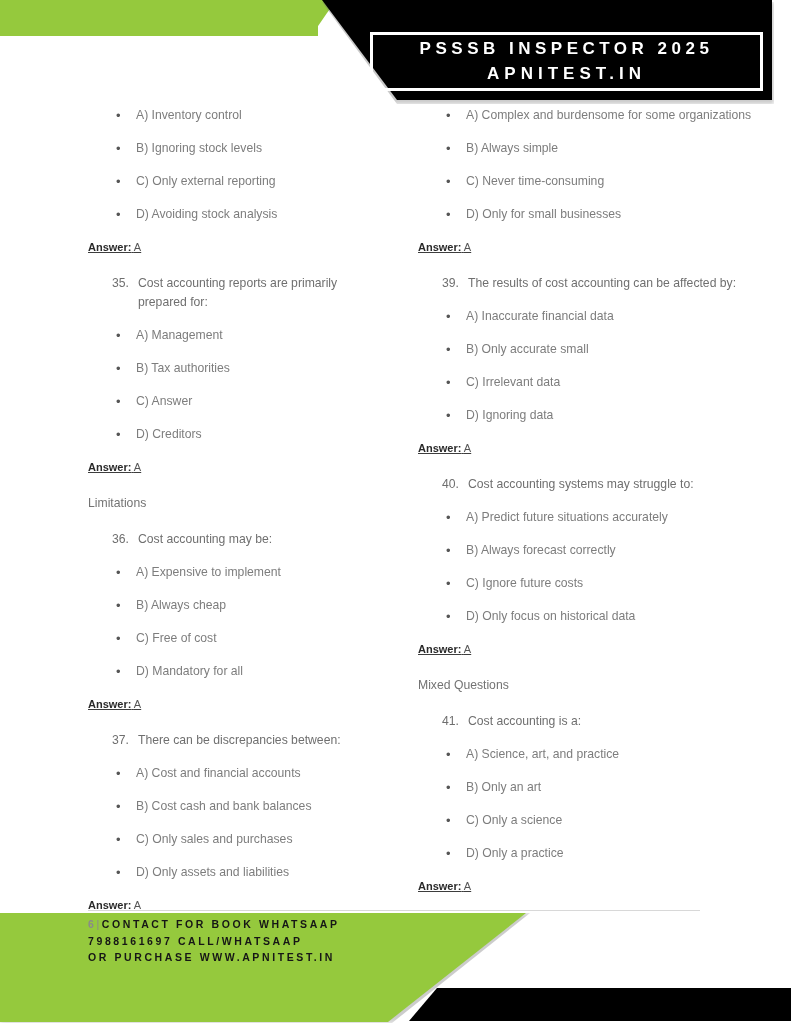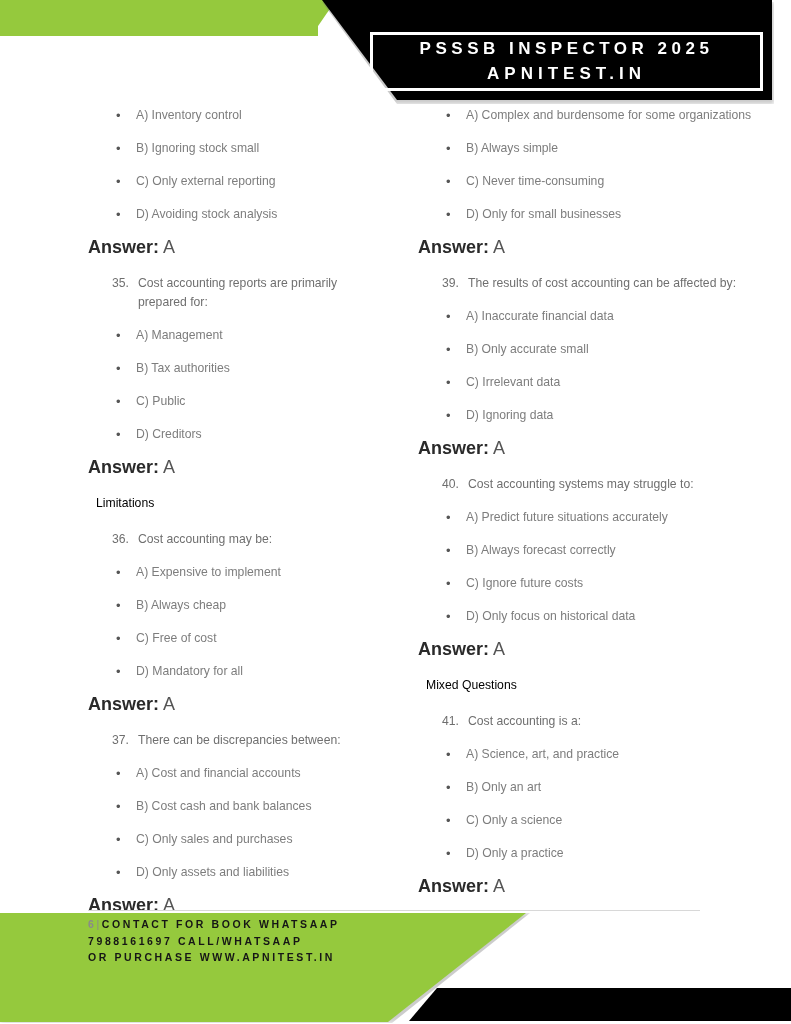--- a/index.html
+++ b/index.html
@@ -153,39 +153,40 @@
     line-height: 19px;
   }
   .option .otext {
     flex: 1 1 auto;
   }
 
   
   .answer {
     margin: 0 0 17px 0;
     padding-left: 0;
-    font-size: 18px;
+    font-size: 11px;
     line-height: 19px;
     color: #3d3d3d;
+    text-decoration: underline;
   }
   .answer .alabel {
     font-weight: bold;
     color: #2a2a2a;
   }
   .answer .aval {
     font-weight: normal;
     color: #555555;
   }
 
   
   .section-head {
-    margin: 0 0 17px 8px;
+    margin: 0 0 17px 0;
     font-size: 12.2px;
     line-height: 19px;
-    color: #000000;
+    color: #737373;
   }
 
   
   .footer-deco {
     position: absolute;
     left: 0;
     top: 896px;
     width: 791px;
     height: 128px;
     pointer-events: none;
@@ -267,21 +268,21 @@
 
   <div class="content">
     <div class="columns">
       <div class="col col-left" id="col-left">
           <div class="option">
             <span class="bullet">•</span>
             <span class="otext">A) Inventory control</span>
           </div>
           <div class="option">
             <span class="bullet">•</span>
-            <span class="otext">B) Ignoring stock small</span>
+            <span class="otext">B) Ignoring stock levels</span>
           </div>
           <div class="option">
             <span class="bullet">•</span>
             <span class="otext">C) Only external reporting</span>
           </div>
           <div class="option">
             <span class="bullet">•</span>
             <span class="otext">D) Avoiding stock analysis</span>
           </div>
           <div class="answer"><span class="alabel">Answer:</span> <span class="aval">A</span></div>
@@ -292,21 +293,21 @@
           <div class="option">
             <span class="bullet">•</span>
             <span class="otext">A) Management</span>
           </div>
           <div class="option">
             <span class="bullet">•</span>
             <span class="otext">B) Tax authorities</span>
           </div>
           <div class="option">
             <span class="bullet">•</span>
-            <span class="otext">C) Public</span>
+            <span class="otext">C) Answer</span>
           </div>
           <div class="option">
             <span class="bullet">•</span>
             <span class="otext">D) Creditors</span>
           </div>
           <div class="answer"><span class="alabel">Answer:</span> <span class="aval">A</span></div>
           <div class="section-head">Limitations</div>
           <div class="question">
             <span class="qnum">36.</span>
             <span class="qtext">Cost accounting may be:</span>

